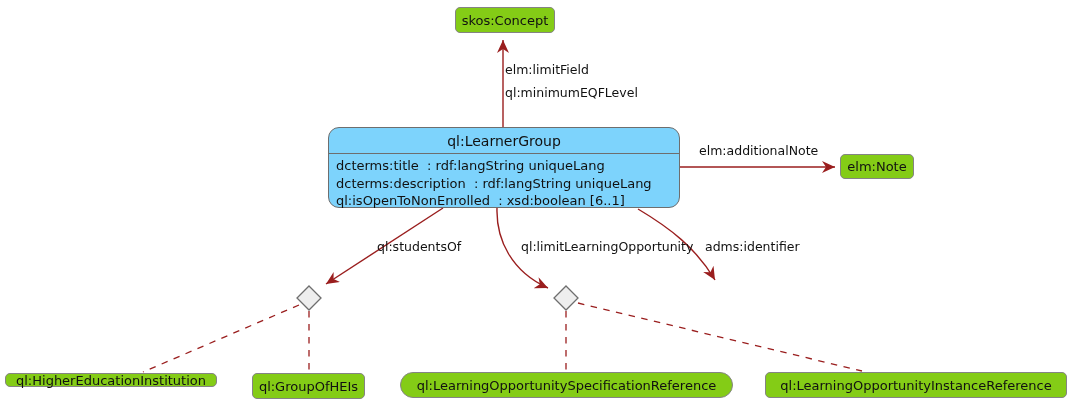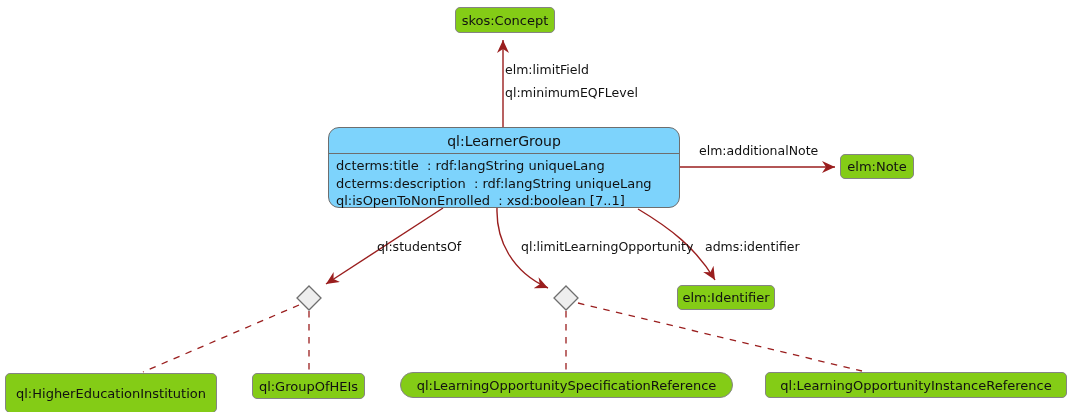--- a/index.html
+++ b/index.html
@@ -64,31 +64,30 @@
       <polygon points="309,286 321,298 309,310 297,298"></polygon>
       <polygon points="566,286 578,298 566,310 554,298"></polygon>
     </g>
   </svg>
 
   <div class="classbox">
     <div class="header">ql:LearnerGroup</div>
     <div class="attrs">
       <div>dcterms:title  : rdf:langString uniqueLang</div>
       <div>dcterms:description  : rdf:langString uniqueLang</div>
-      <div>ql:isOpenToNonEnrolled  : xsd:boolean [7..1]</div>
+      <div>ql:isOpenToNonEnrolled  : xsd:boolean [6..1]</div>
     </div>
   </div>
 
   <div class="node" style="left:455px; top:7px; width:100px; height:26px;">skos:Concept</div>
 
   <div class="node" style="left:840px; top:154px; width:74px; height:25px;">elm:Note</div>
 
-  <div class="node" style="left:677px; top:285px; width:98px; height:25px;">elm:Identifier</div>
 
-  <div class="node" style="left:5px; top:373px; width:212px; height:40px;">ql:HigherEducationInstitution</div>
+  <div class="node" style="left:5px; top:373px; width:212px; height:14px;">ql:HigherEducationInstitution</div>
 
   <div class="node" style="left:252px; top:373px; width:113px; height:26px;text-align:center;">ql:GroupOfHEIs</div>
 
   <div class="node" style="left:400px; top:372px; width:333px; height:26px;border-radius:13px;">ql:LearningOpportunitySpecificationReference</div>
 
   <div class="node" style="left:765px; top:372px; width:302px; height:26px;">ql:LearningOpportunityInstanceReference</div>
 
   <div class="edge-label" style="left:505px; top:63px;text-align:right;">elm:limitField</div>
   <div class="edge-label" style="left:505px; top:86px;">ql:minimumEQFLevel</div>
   <div class="edge-label" style="left:699px; top:144px;">elm:additionalNote</div>

